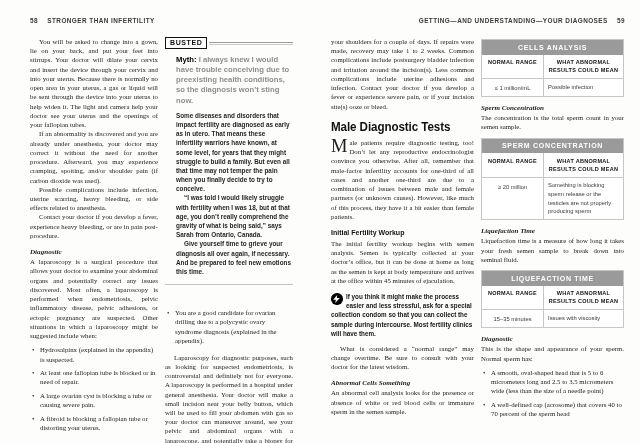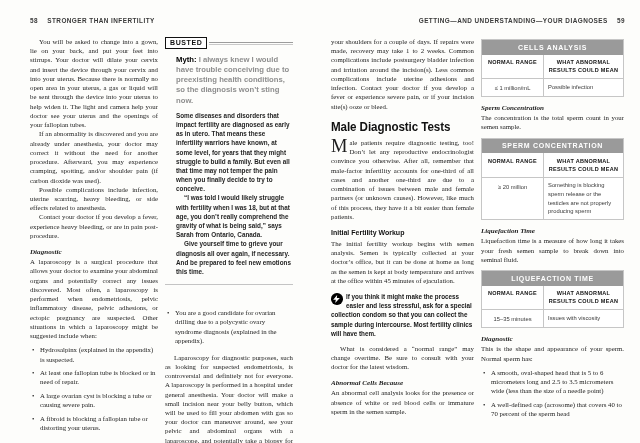--- a/index.html
+++ b/index.html
@@ -188,21 +188,21 @@
         <p class="body">The initial fertility workup begins with semen analysis. Semen is typically collected at your doctor’s office, but it can be done at home as long as the semen is kept at body temperature and arrives at the office within 45 minutes of ejaculation.</p>
         <div class="tip">
           <span class="tip-icon">
             <svg width="7" height="8" viewBox="0 0 10 12">
                 <polygon points="6,0 0,7 4,7 3,12 10,4.5 5.5,4.5" fill="#ffffff"></polygon>
               </svg>
           </span>
           <span>If you think it might make the process easier and less stressful, ask for a special collection condom so that you can collect the sample during intercourse. Most fertility clinics will have them.</span>
         </div>
         <p class="body indent">What is considered a “normal range” may change overtime. Be sure to consult with your doctor for the latest wisdom.</p>
-        <div class="serif-sub">Abnormal Cells Because</div>
+        <div class="serif-sub">Abnormal Cells Something</div>
         <p class="body">An abnormal cell analysis looks for the presence or absence of white or red blood cells or immature sperm in the semen sample.</p>
       </div>
 
       <div class="col col4">
 
         <div class="dtable" style="margin-top:2px;">
           <div class="dtable-title">CELLS ANALYSIS</div>
           <div class="dtable-row head">
             <div class="cell c1">NORMAL RANGE</div>
             <div class="cell c2">WHAT ABNORMAL RESULTS COULD MEAN</div>

